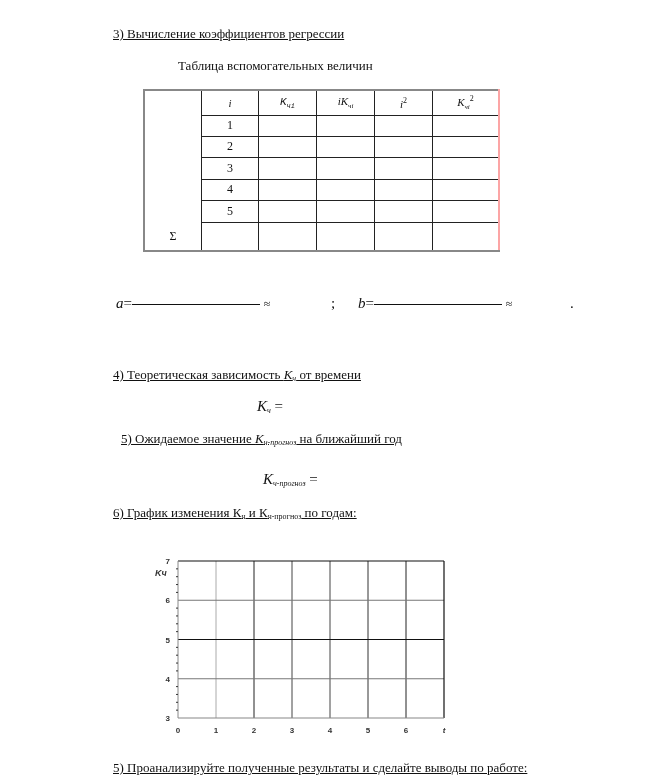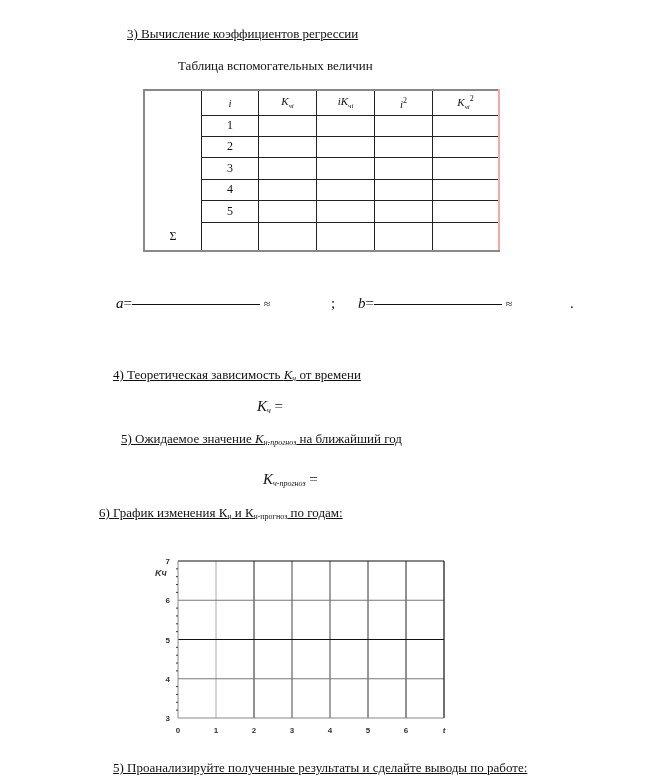--- a/index.html
+++ b/index.html
@@ -20,31 +20,31 @@
   .hdr { font-style: italic; font-size: 11px; }
   .hdr sup { font-size: 8px; font-style: normal; }
   .hdr sub { font-size: 7px; }
   .formula { font-size: 15px; white-space: nowrap; }
   .line { display: inline-block; border-bottom: 1px solid #111; vertical-align: middle; }
   .axis-lbl { font-family: "Liberation Sans", "DejaVu Sans", sans-serif; font-size: 8px; font-weight: bold; fill: #333; }
 </style>
 </head>
 <body>
 
-<div class="abs heading" style="left:113px; top:26px;margin-left:14px;">3) Вычисление коэффициентов регрессии</div>
+<div class="abs heading" style="left:113px; top:26px;">3) Вычисление коэффициентов регрессии</div>
 <div class="abs caption" style="left:178px; top:58px;">Таблица вспомогательных величин</div>
 
 <table class="aux">
   <tbody>
       <tr class="head" style="height:25px;">
     <td class="corner" rowspan="7" style="width:56px; vertical-align:bottom; padding-bottom:6px;">
       <span>Σ</span>
     </td>
     <td class="hdr" style="width:56px;"><span>i</span></td>
-    <td class="hdr" style="width:57px;"><span>K</span><sub>чi</sub></td>
+    <td class="hdr" style="width:57px;font-family:Liberation Mono, monospace;"><span>K</span><sub>чi</sub></td>
     <td class="hdr" style="width:57px;"><span>iK</span><sub>чi</sub></td>
     <td class="hdr" style="width:57px;"><span>i</span><sup>2</sup></td>
     <td class="hdr rightmost" style="width:65px;"><span>K</span><sub>чi</sub><sup>2</sup></td>
   </tr>
   <tr style="height:21px;">
     <td>1</td>
     <td></td>
     <td></td>
     <td></td>
     <td class="rightmost"></td>
@@ -109,21 +109,21 @@
   <span class="it">K</span><sub class="small">ч</sub><span> =</span>
 </div>
 
 <div class="abs heading" style="left:113px; top:431px;margin-left:8px;">
   <span>5) Ожидаемое значение </span><span class="it">K</span><sub class="small">ч-прогноз</sub><span> на ближайший год</span>
 </div>
 <div class="abs formula" style="left:263px; top:471px;">
   <span class="it">K</span><sub class="small">ч-прогноз</sub><span> =</span>
 </div>
 
-<div class="abs heading" style="left:99px; top:505px;">
+<div class="abs heading" style="left:113px; top:505px;">
   <span>6) График изменения К</span><sub class="small" style="font-style:normal;">ч</sub><span> и  К</span><sub class="small" style="font-style:normal;">ч-прогноз</sub><span> по годам:</span>
 </div>
 
 <svg id="chart" class="abs" style="left:0; top:0;" width="666" height="784">
   <g id="grid-lines">
       <line x1="216" y1="561" x2="216" y2="718" stroke="#aaaaaa" stroke-width="1"></line>
       <line x1="254" y1="561" x2="254" y2="718" stroke="#222222" stroke-width="1"></line>
       <line x1="292" y1="561" x2="292" y2="718" stroke="#444444" stroke-width="1"></line>
       <line x1="330" y1="561" x2="330" y2="718" stroke="#444444" stroke-width="1"></line>
       <line x1="368" y1="561" x2="368" y2="718" stroke="#333333" stroke-width="1"></line>

